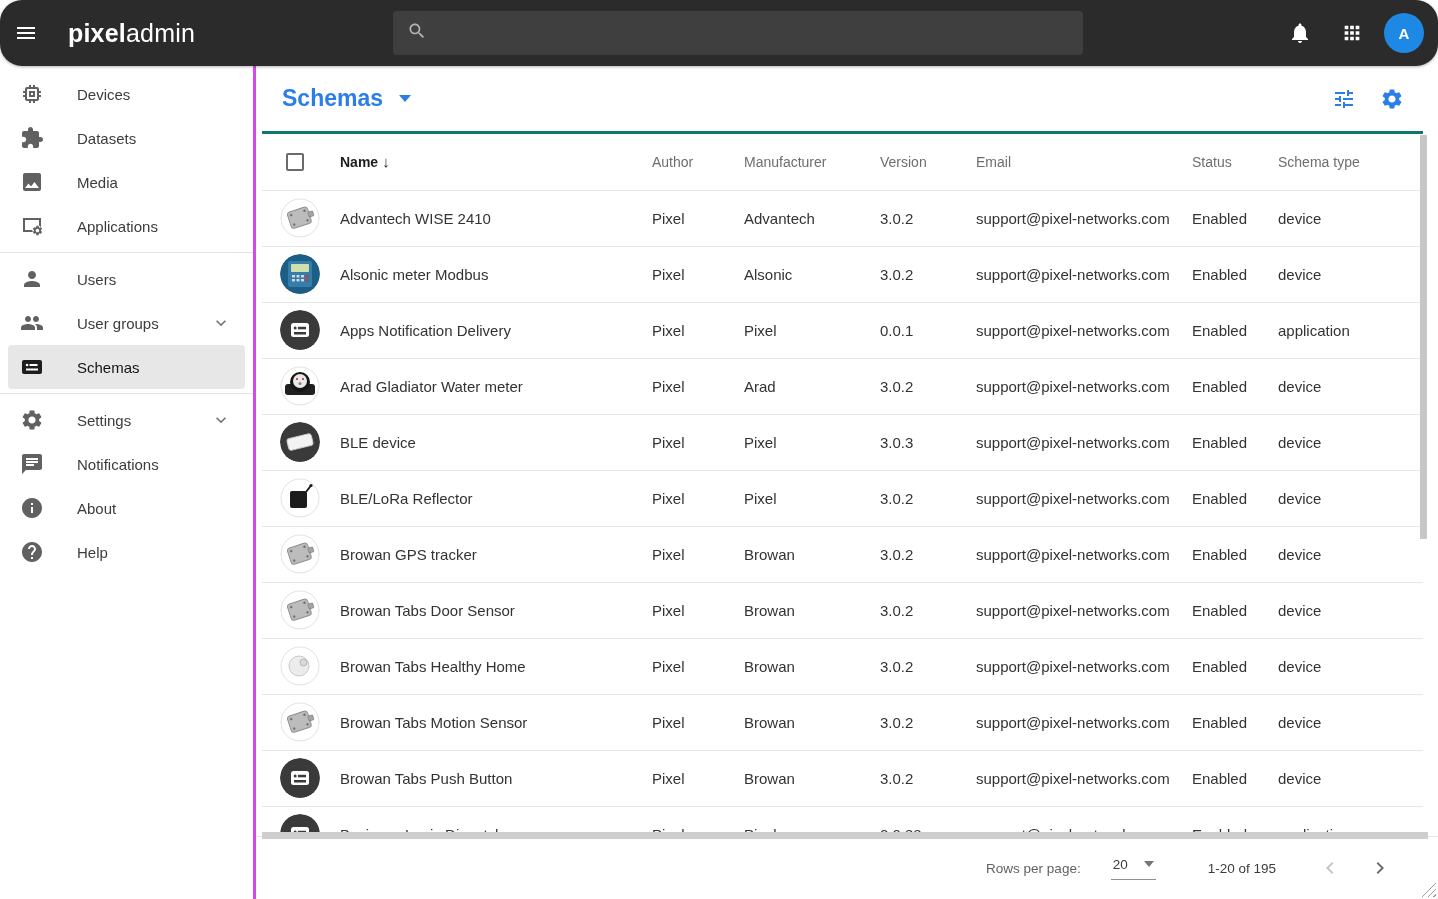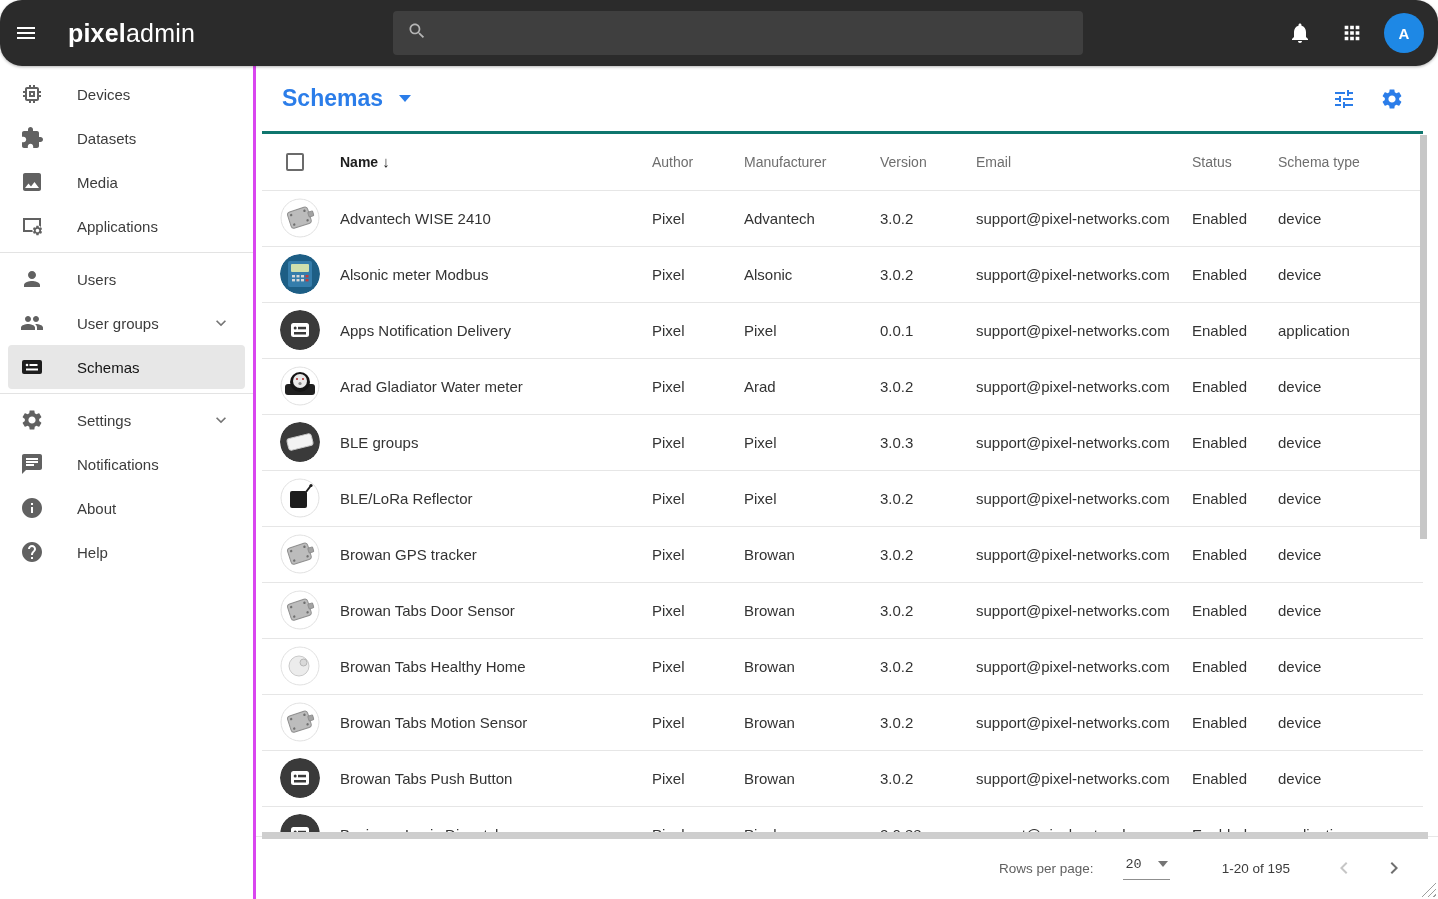--- a/index.html
+++ b/index.html
@@ -73,24 +73,24 @@
 
   
   .vscroll { position:absolute; top:69px; right:11px; width:7px; height:404px;
     background:#c7c7c7; border-radius:0; z-index:5; cursor:pointer; }
   .hscroll { position:absolute; left:6px; right:10px; bottom:60px; height:7px;
     background:#cecece; z-index:5; cursor:pointer; }
 
   
   .footer { position:absolute; left:0; right:0; bottom:0; height:63px; background:#fff;
     border-top:1px solid #e7e7e7; display:flex; align-items:center; justify-content:flex-end;
-    padding-right:26px; color:#616161; font-size:13.5px; }
+    padding-right:40px; color:#616161; font-size:13.5px; }
   .rpp-label { color:#616161; }
   .rpp-select { margin-left:30px; display:flex; align-items:center; cursor:pointer;
-    border-bottom:1px solid #8f8f8f; padding:0 2px 7px 2px;font-family:Liberation Mono, monospace; }
+    border-bottom:1px solid #8f8f8f; padding:0 2px 7px 2px; }
   .rpp-value { color:#3c3c3c; font-size:13.5px; }
   .rpp-caret { width:0; height:0; margin-left:16px; border-left:5px solid transparent;
     border-right:5px solid transparent; border-top:6px solid #757575; }
   .range-label { margin-left:52px; color:#3c3c3c; }
   .page-btn { background:none; border:none; cursor:pointer; width:36px; height:36px;
     display:flex; align-items:center; justify-content:center; }
   .prev-btn { margin-left:36px; color:#c6c6c6; }
   .next-btn { margin-left:14px; color:#6f6f6f; }
   .resize-handle { position:fixed; right:2px; bottom:2px; width:15px; height:15px; z-index:30;
     background:repeating-linear-gradient(135deg, transparent 0 3px, #9e9e9e 3px 4px);
@@ -390,21 +390,21 @@
             <td>
               <div class="row-avatar">
                 <svg width="40" height="40" viewBox="0 0 40 40">
                   <circle cx="20" cy="20" r="20" fill="#3a3a3a"></circle>
                   <g transform="rotate(-14 20 20)">
                     <rect x="7.5" y="14" width="25" height="12" rx="3" fill="#f3f3f3" stroke="#c9c9c9"></rect>
                   </g>
                 </svg>
               </div>
             </td>
-            <td>BLE groups</td>
+            <td>BLE device</td>
             <td>Pixel</td>
             <td>Pixel</td>
             <td>3.0.3</td>
             <td>support@pixel-networks.com</td>
             <td>Enabled</td>
             <td>device</td>
           </tr>
           <tr class="data-row">
             <td>
               <div class="row-avatar">

